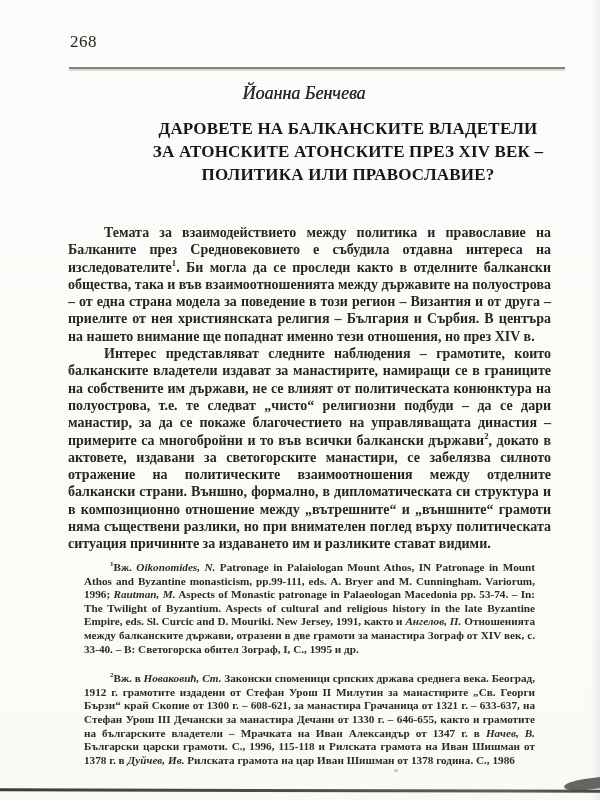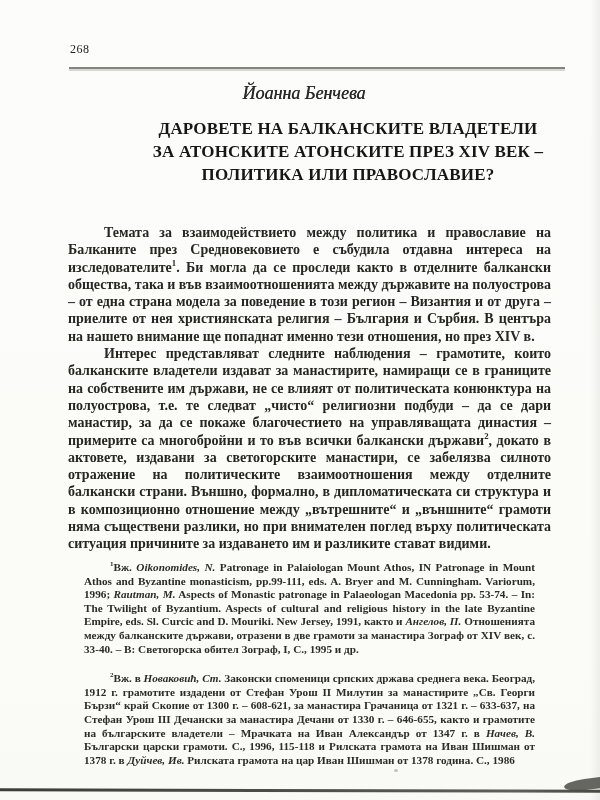--- a/index.html
+++ b/index.html
@@ -19,22 +19,22 @@
     color: #1f1f1d;
   }
   .edge-right {
     position: absolute;
     top: 0; right: 0;
     width: 10px; height: 100%;
     background: linear-gradient(90deg, rgba(0,0,0,0), rgba(60,60,55,0.07));
   }
   .page-number {
     position: absolute;
-    left: 70px; top: 42px;
-    font-size: 12px;
+    left: 70px; top: 32px;
+    font-size: 17px;
     letter-spacing: 0.5px;
     color: #23231f;
   }
   .header-rule {
     position: absolute;
     left: 69px; top: 67px;
     width: 496px; height: 2px;
     background: #84847e;
     box-shadow: 0 2px 0 rgba(130,130,124,0.30);
   }

